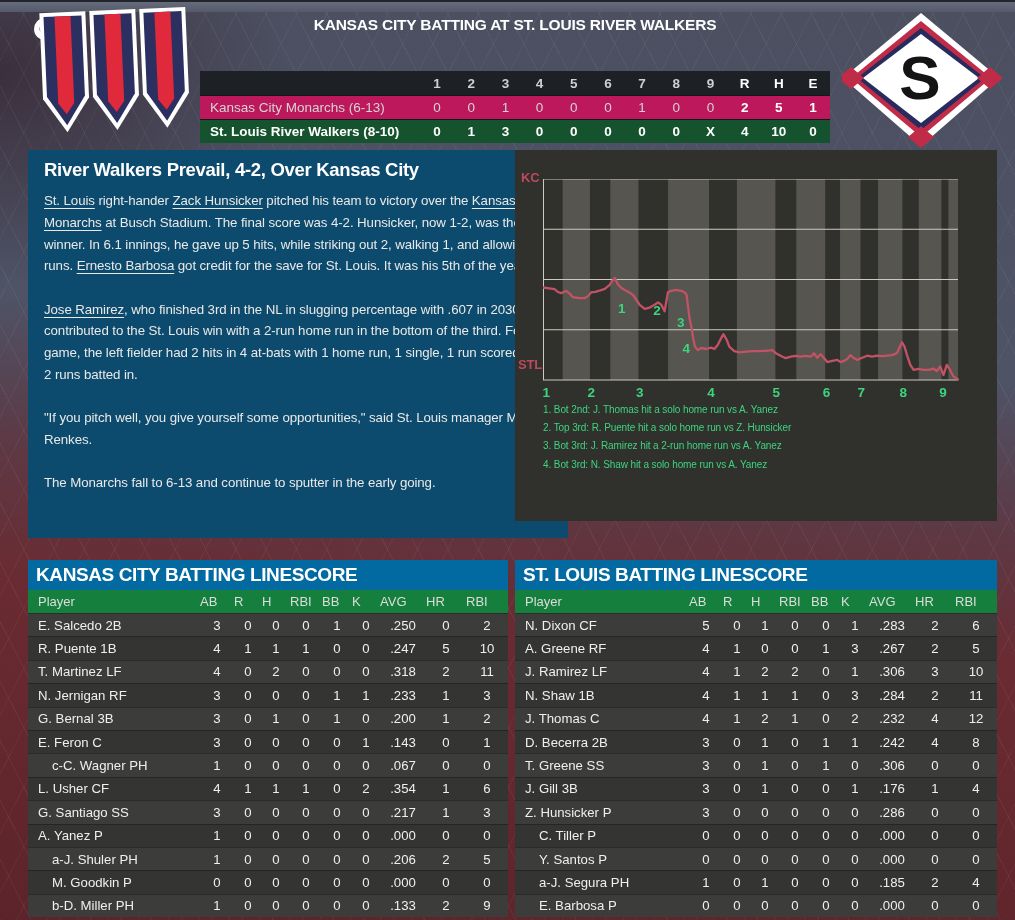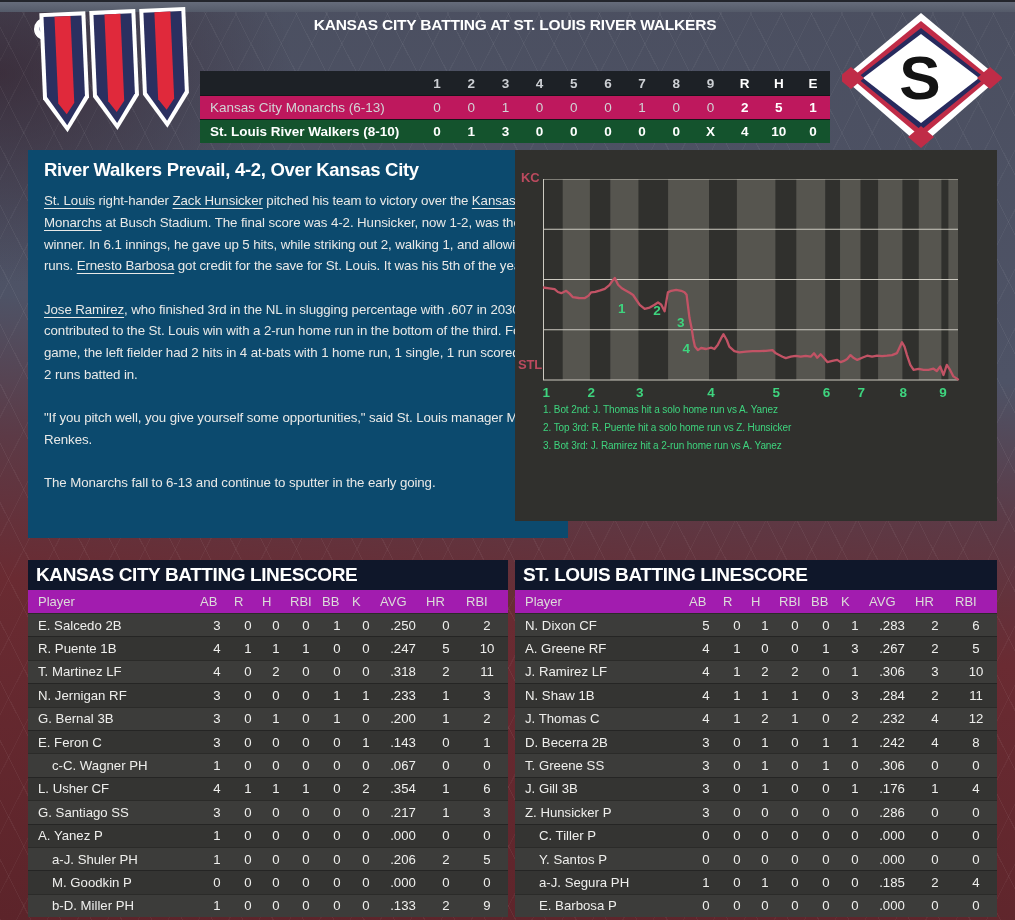--- a/index.html
+++ b/index.html
@@ -47,24 +47,24 @@
   .ax-team{position:absolute;font-size:13px;font-weight:bold;color:#bb4a5e;letter-spacing:-0.2px;}
   .ax-kc{left:6px;top:20px;}
   .ax-stl{left:3px;top:207px;}
   .chart svg{position:absolute;left:28px;top:29px;}
   .chart-legend{position:absolute;left:28px;top:251px;color:#3ed47e;font-size:10px;line-height:18.2px;letter-spacing:-0.1px;}
 
   
   .battable{position:absolute;top:560px;color:#efefed;}
   .battable.kcb{left:28px;width:480px;}
   .battable.stlb{left:515px;width:482px;}
-  .bt-title{height:30px;line-height:30px;background:#0f172a;color:#fff;font-size:19px;font-weight:bold;
+  .bt-title{height:30px;line-height:30px;background:#0369a1;color:#fff;font-size:19px;font-weight:bold;
     padding-left:8px;letter-spacing:-0.4px;}
   .bt-grid{display:grid;grid-template-columns:1fr 34px 28px 28px 32px 30px 28px 46px 40px 42px;align-items:center;}
-  .bt-head{height:23px;background:#a21caf;color:#dcdcda;font-size:13px;}
+  .bt-head{height:23px;background:#15803d;color:#dcdcda;font-size:13px;}
   .bt-head .c0{padding-left:10px;text-align:left;}
   .bt-head div{text-align:left;}
   .bt-row{height:22.4px;font-size:13.2px;border-top:1px solid rgba(0,0,0,0.28);}
   .bt-rows .bt-row:nth-child(odd){background:#3c3c3a;}
   .bt-rows .bt-row:nth-child(even){background:#343432;}
   .bt-row .c0{padding-left:10px;text-align:left;white-space:nowrap;overflow:hidden;}
   .bt-row .c0.ind{padding-left:24px;}
   .bt-row div{text-align:center;}
   .pname{text-decoration:underline;text-underline-offset:2.5px;cursor:pointer;}
 </style>
@@ -204,20 +204,21 @@
       <text x="233.23000000000002" y="218" fill="#3ed47e" font-size="13.5" font-weight="bold" text-anchor="middle" font-family="Liberation Sans, sans-serif">5</text>
       <text x="283.445" y="218" fill="#3ed47e" font-size="13.5" font-weight="bold" text-anchor="middle" font-family="Liberation Sans, sans-serif">6</text>
       <text x="318.305" y="218" fill="#3ed47e" font-size="13.5" font-weight="bold" text-anchor="middle" font-family="Liberation Sans, sans-serif">7</text>
       <text x="360.21999999999997" y="218" fill="#3ed47e" font-size="13.5" font-weight="bold" text-anchor="middle" font-family="Liberation Sans, sans-serif">8</text>
       <text x="400.06000000000006" y="218" fill="#3ed47e" font-size="13.5" font-weight="bold" text-anchor="middle" font-family="Liberation Sans, sans-serif">9</text>
     </svg>
   <div class="chart-legend" id="chart-legend">
       <div>1. Bot 2nd: J. Thomas hit a solo home run vs A. Yanez</div>
       <div>2. Top 3rd: R. Puente hit a solo home run vs Z. Hunsicker</div>
       <div>3. Bot 3rd: J. Ramirez hit a 2-run home run vs A. Yanez</div>
+      <div>4. Bot 3rd: N. Shaw hit a solo home run vs A. Yanez</div>
     </div>
 </div>
 
 <div class="battable kcb">
   <div class="bt-title">KANSAS CITY BATTING LINESCORE</div>
   <div class="bt-grid bt-head" id="kc-head">
       <div class="c0">Player</div>
       <div>AB</div>
       <div>R</div>
       <div>H</div>

